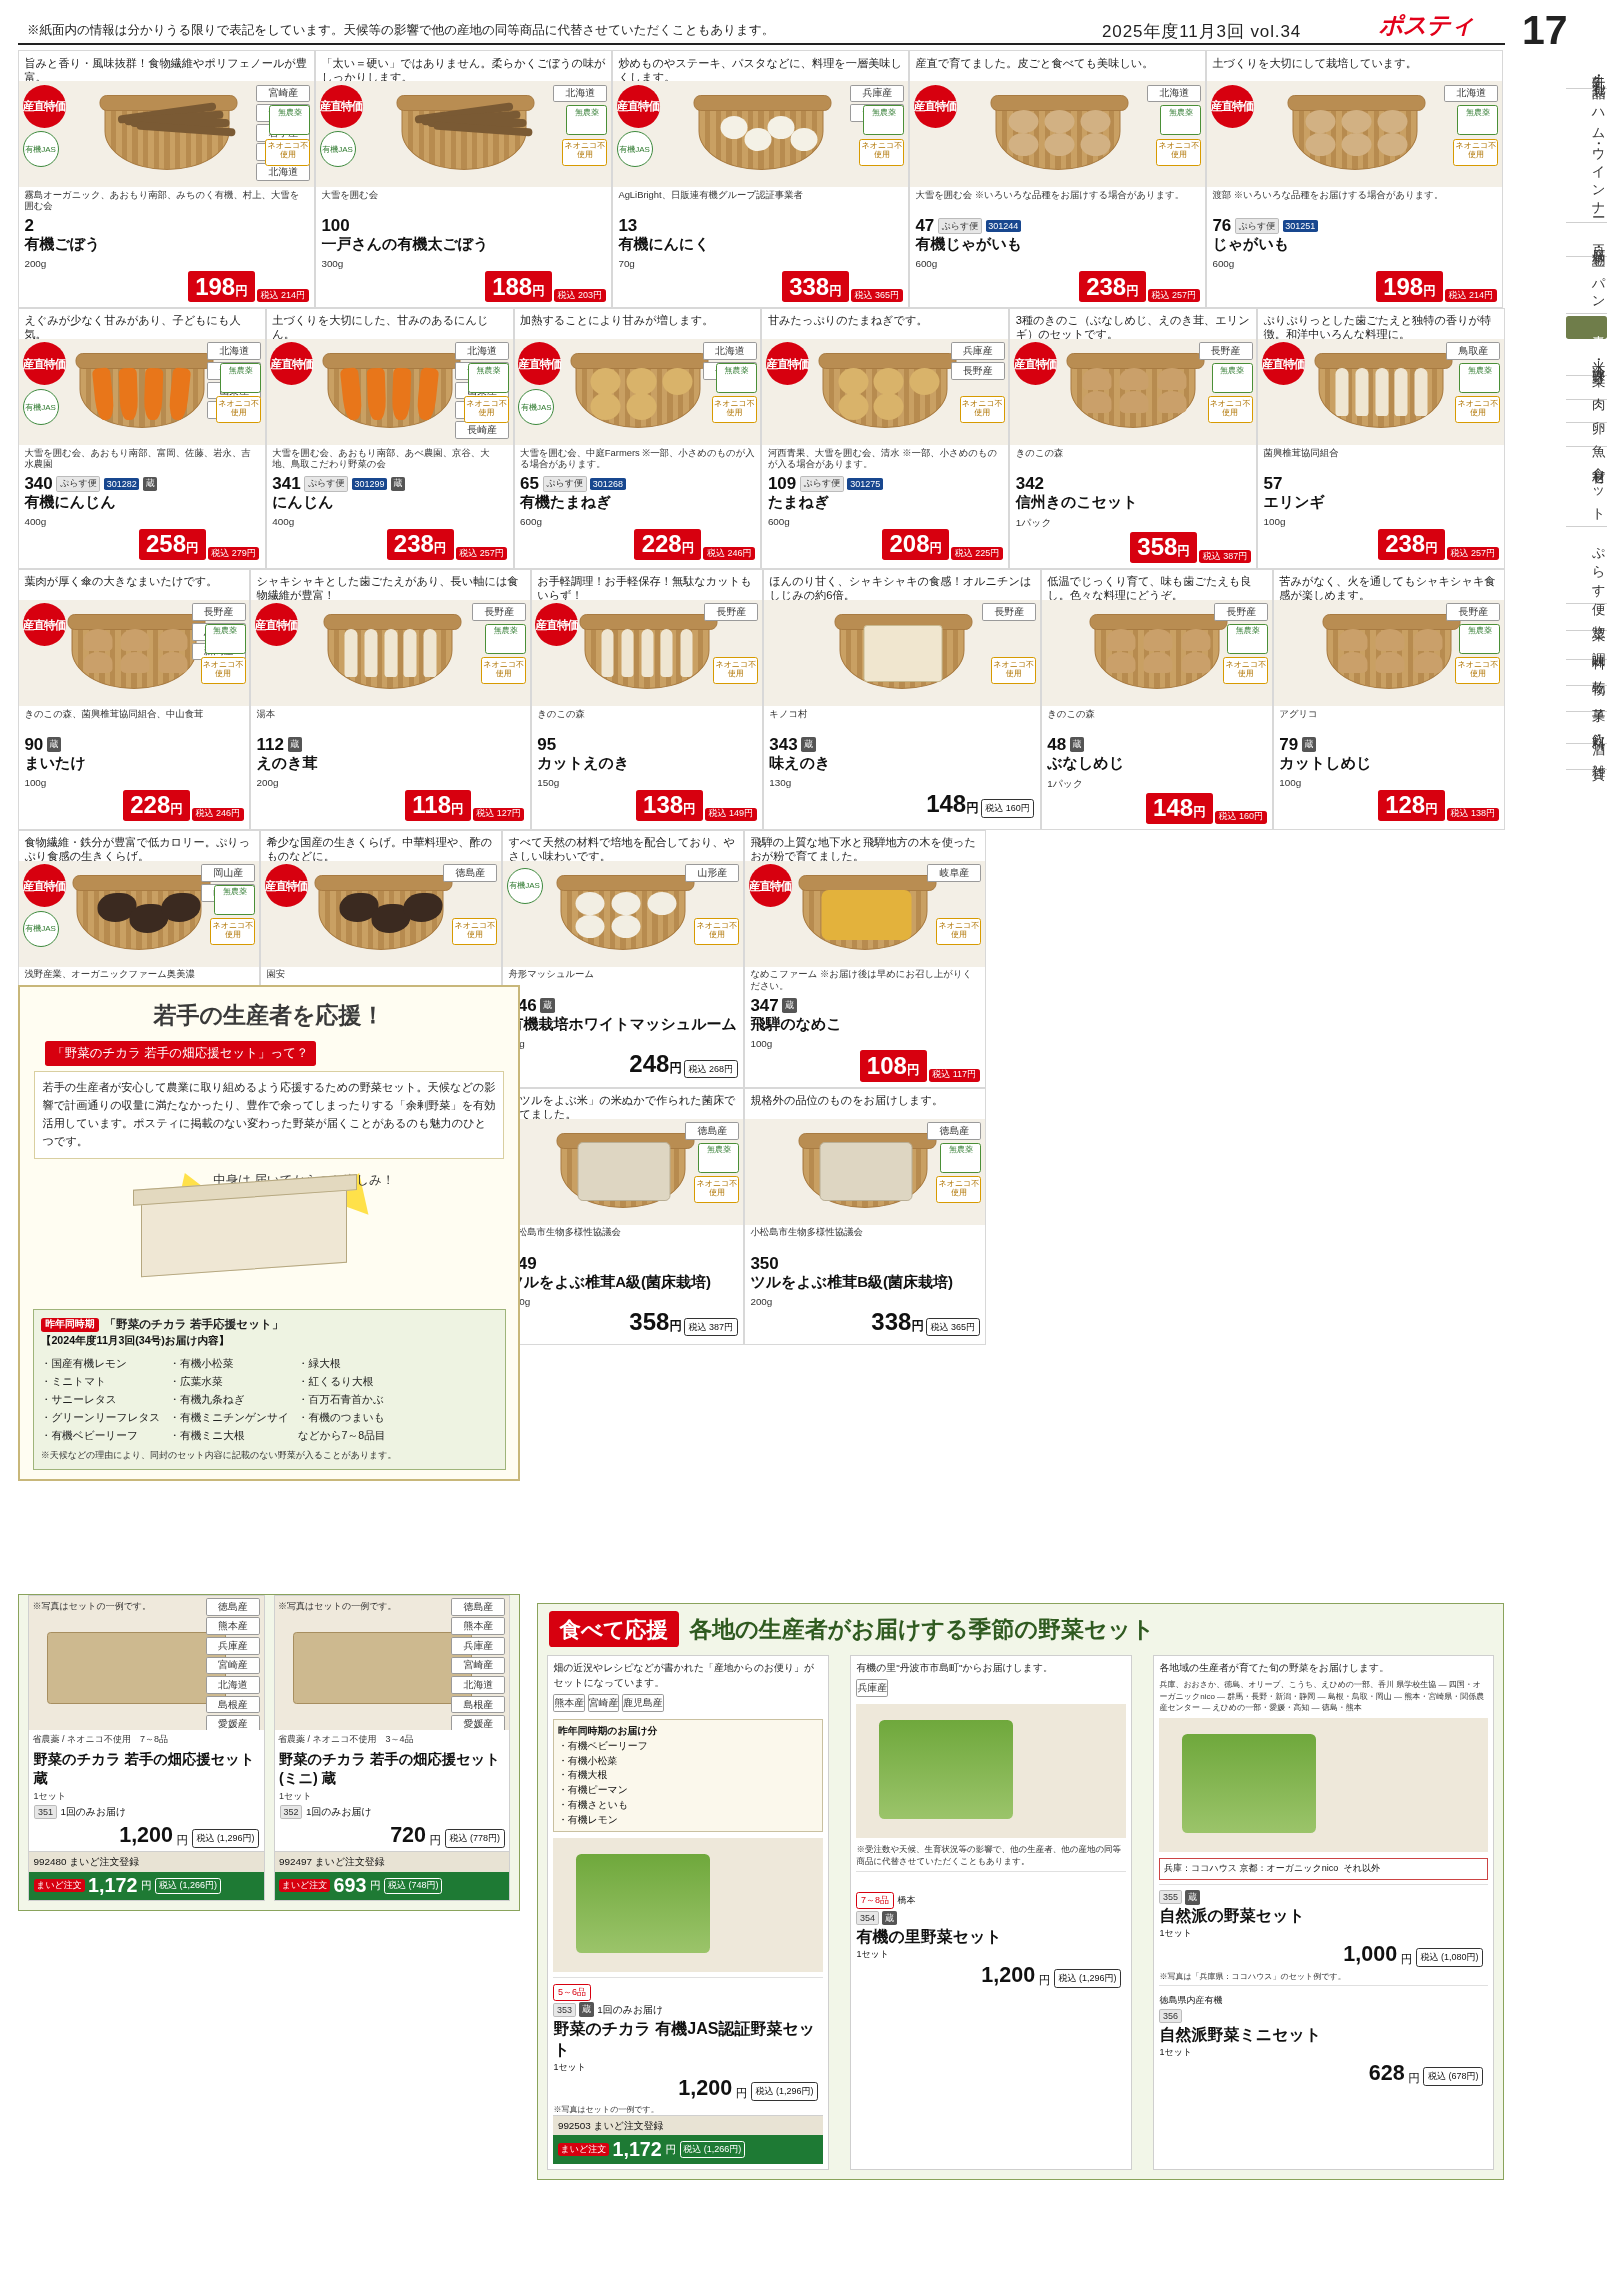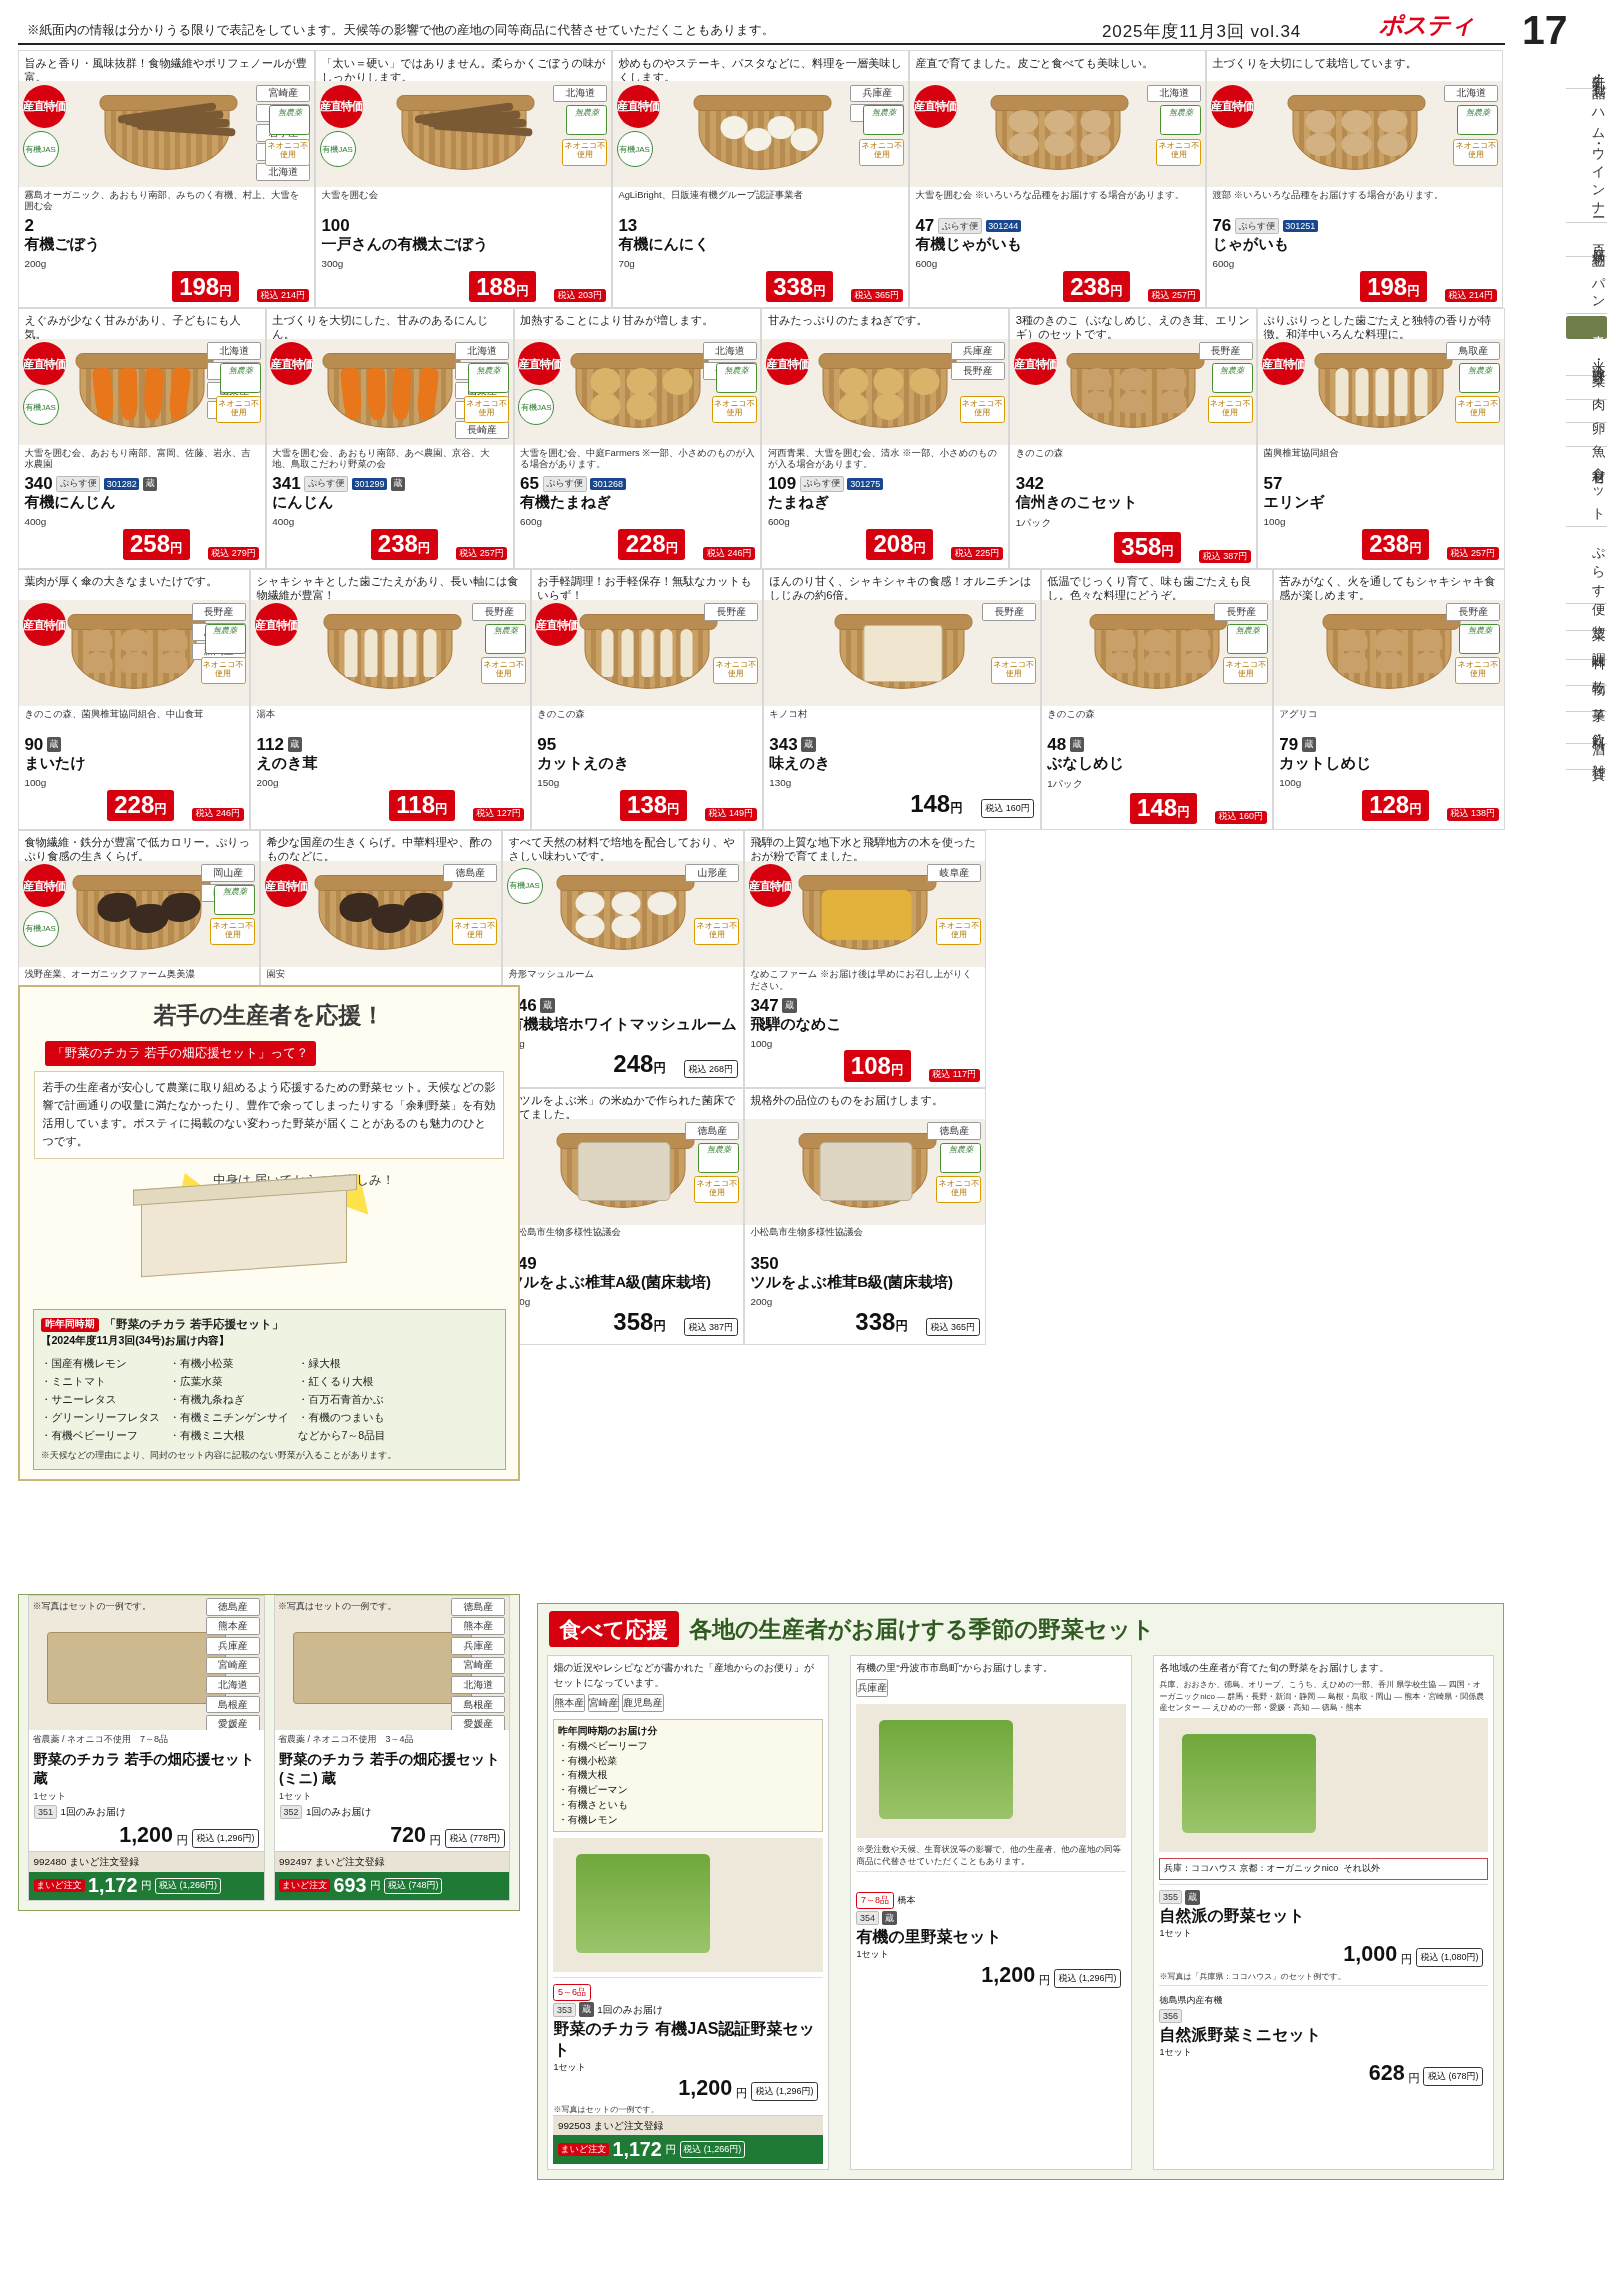--- a/index.html
+++ b/index.html
@@ -58,34 +58,34 @@
   .bd.pref { background:#ffffff; color:#333; border:0.9px solid #9a9a9a; }
   .badge-left { position:absolute; left:3.6px; top:3.6px; width:48px; }
   .sanchoku {
     width:43px;height:43px;border-radius:50%;background:#d7000f;color:#fff;
     font-size:11.6px;line-height:1.05;font-weight:bold;display:flex;align-items:center;justify-content:center;
     text-align:center; letter-spacing:-0.9px;
   }
   .jas { width:36px;height:36px;border-radius:50%;border:1.8px solid #3e8a3e;color:#2f7a2f;font-size:8px;
          display:flex;align-items:center;justify-content:center;text-align:center;margin-top:3.6px;background:#fff;}
   .mark-green { position:absolute; right:3.6px; bottom:52px; width:41px;height:30px;background:#fff;border:0.9px solid #4a8f36;
-        color:#2f7a2f;font-size:8px;line-height:1.1;text-align:center;padding-top:2.7px;border-radius:2.7px;font-style:italic;}
+        color:#2f7a2f;font-size:8px;line-height:1.1;text-align:center;padding-top:2.7px;border-radius:2.7px;}
   .mark-neko { position:absolute; right:3.6px; bottom:21.5px; width:45px;height:27px;background:#fff;border:0.9px solid #d79a00;
         color:#b07400;font-size:8px;line-height:1.1;text-align:center;padding-top:2.7px;border-radius:2.7px;}
 
   .meta { font-size:9.4px; color:#333; padding:1.8px 5.4px; line-height:1.2; height:30px; overflow:hidden; }
   .idrow { display:flex; align-items:center; gap:3.6px; padding:0 5.4px; height:18px; }
   .idnum { font-size:17px; font-weight:bold; color:#111; }
   .chip { font-size:9px; background:#18478f; color:#fff; padding:0.9px 2.7px; border-radius:1.8px; }
   .chip.gray { background:#555; }
   .chip.light { background:#e7e7e7; color:#333; border:0.9px solid #bbb;}
   .pname { font-size:15px; font-weight:bold; padding:0 5.4px; height:23px; overflow:hidden; color:#111; }
   .sub { font-size:9.9px; padding:0 5.4px; color:#333; }
 
-  .pricebar { display:flex; align-items:flex-end; justify-content:flex-end; gap:18px; padding:1.8px 5.4px 4.5px 5.4px; }
+  .pricebar { display:flex; align-items:flex-end; justify-content:flex-end; gap:2px; padding:1.8px 5.4px 4.5px 5.4px; }
   .price-red { background:#d7000f; color:#fff; padding:1.8px 7.2px; border-radius:2.7px; font-weight:bold; }
   .price-red .num { font-size:24px; }
   .price-red .yen { font-size:12.5px; }
   .tax { background:#d7000f; color:#fff; font-size:9px; line-height:1.1; text-align:center; padding:1.8px 3.6px; border-radius:2.7px;}
   .price-plain { color:#111; font-weight:bold; }
   .price-plain .num { font-size:24px; }
   .price-plain .yen { font-size:12.5px; }
   .tax-plain { border:0.9px solid #333; font-size:9px; text-align:center; padding:1.8px 3.6px; border-radius:2.7px; color:#111;}
 
   

